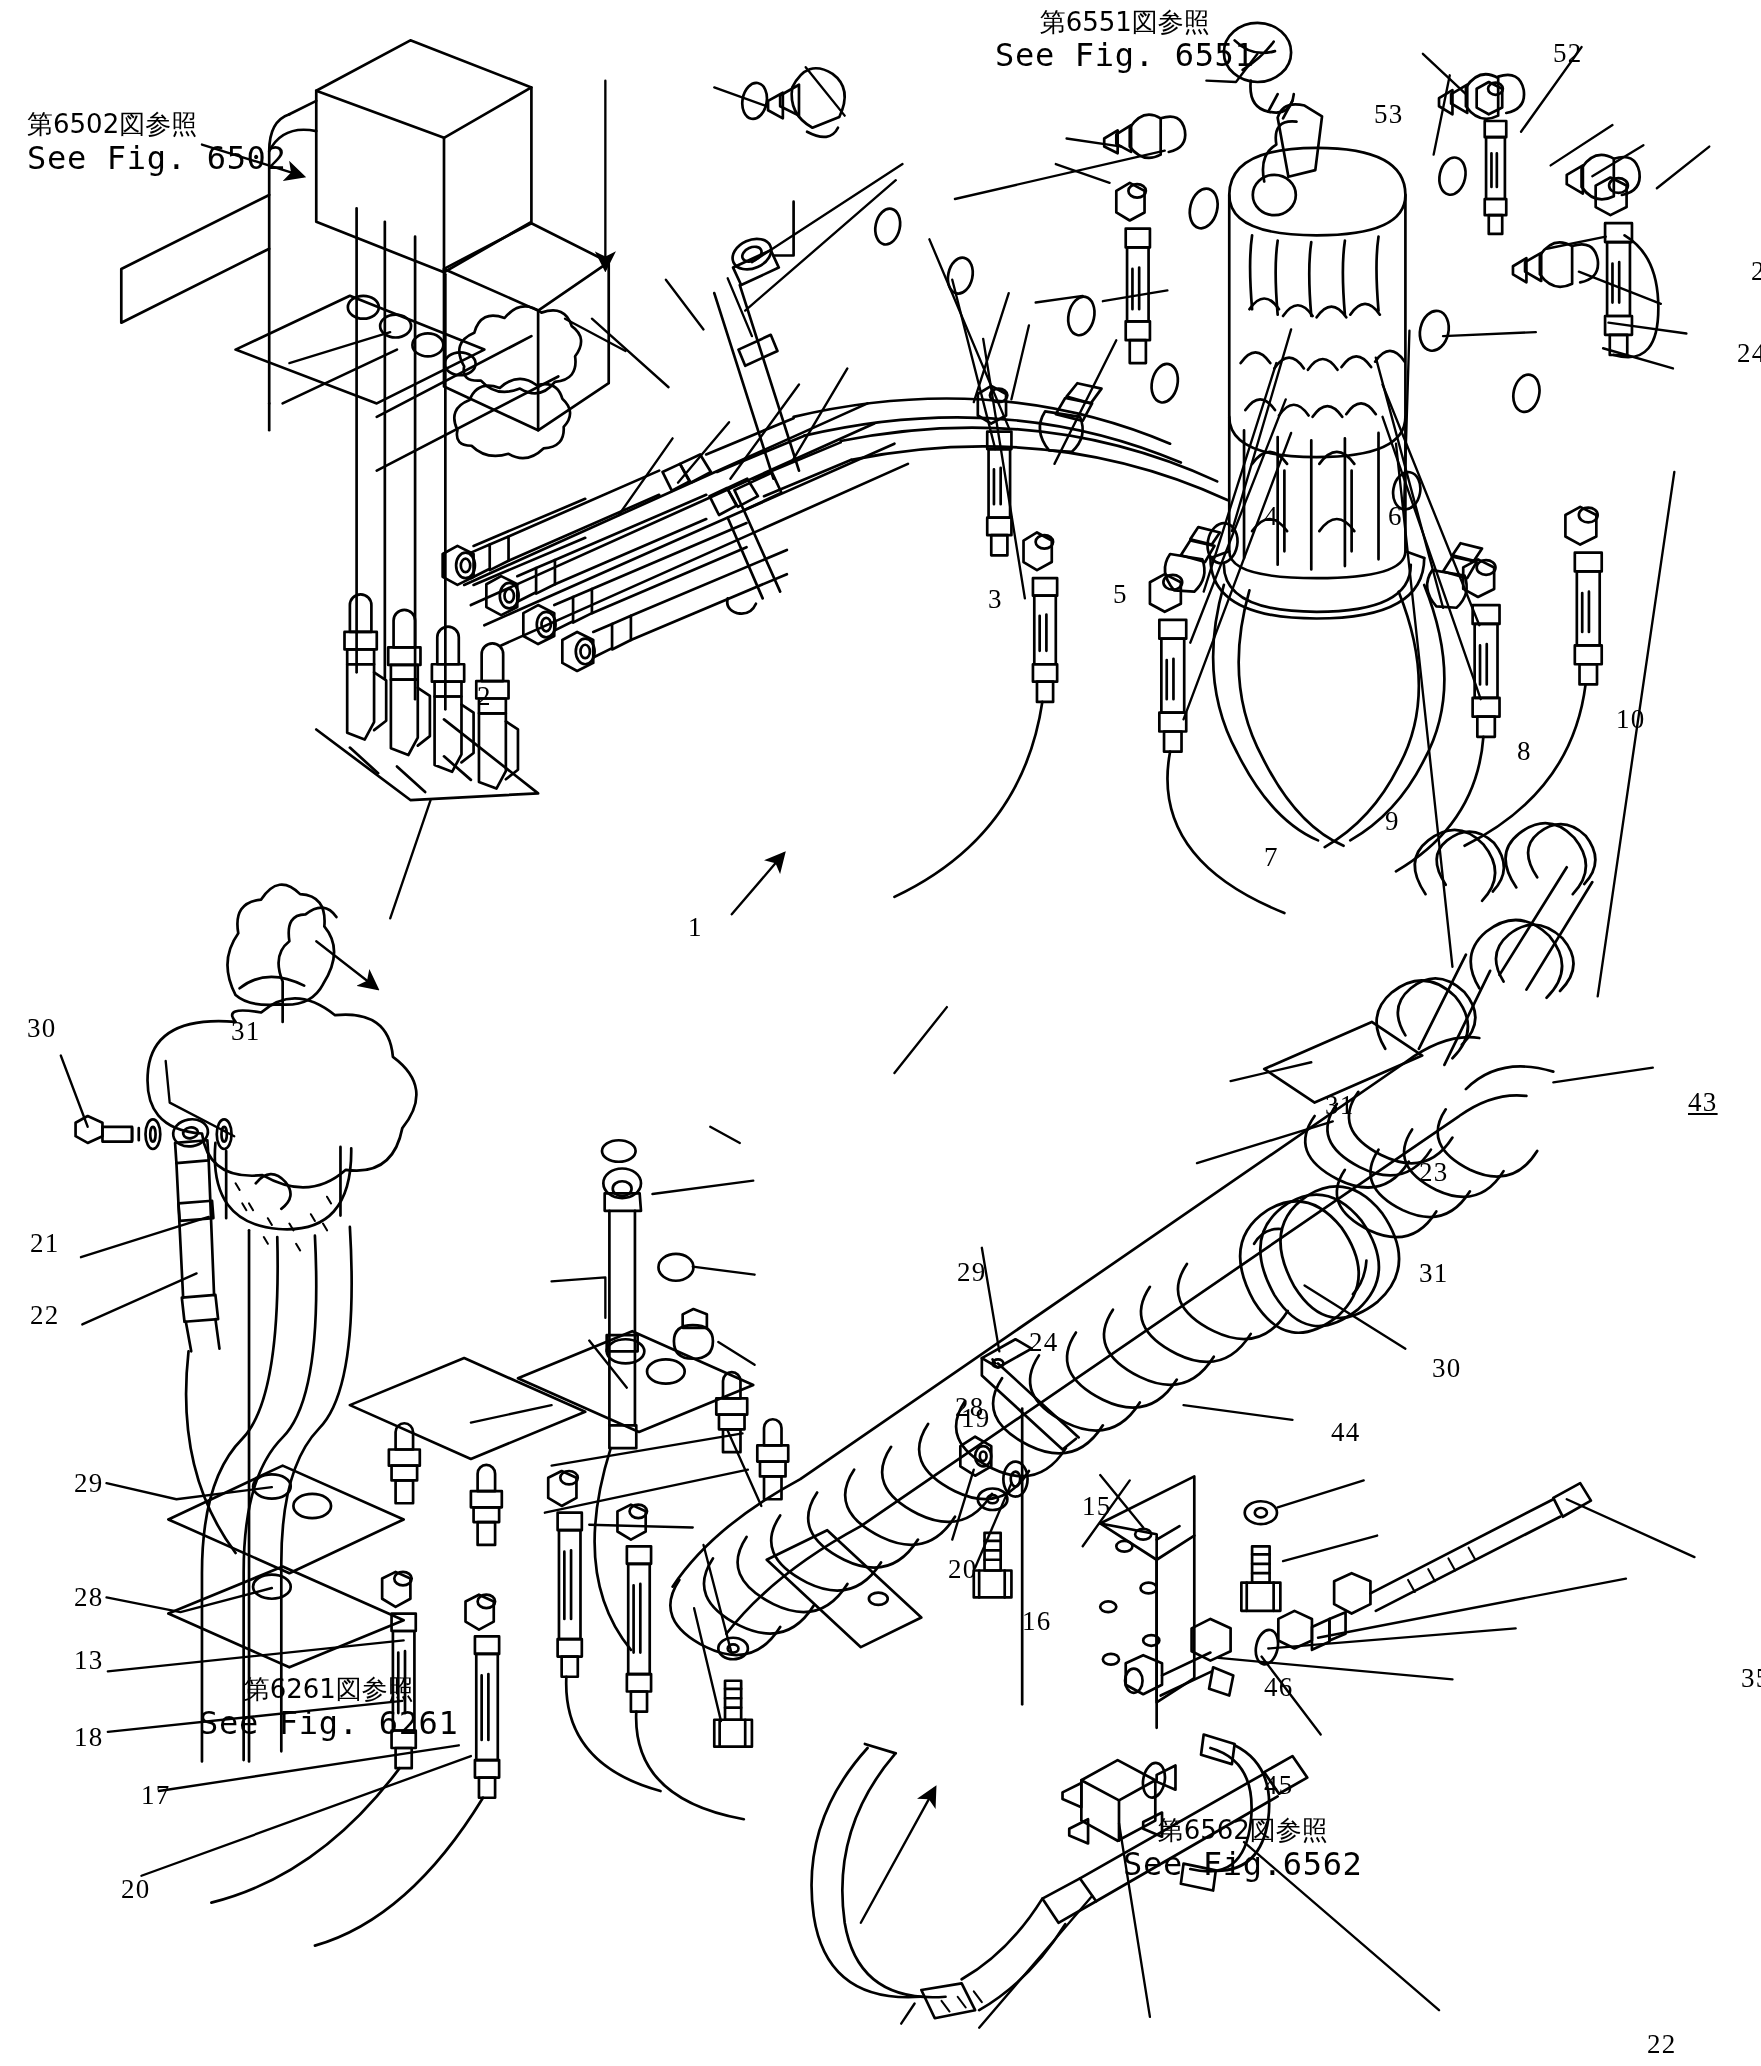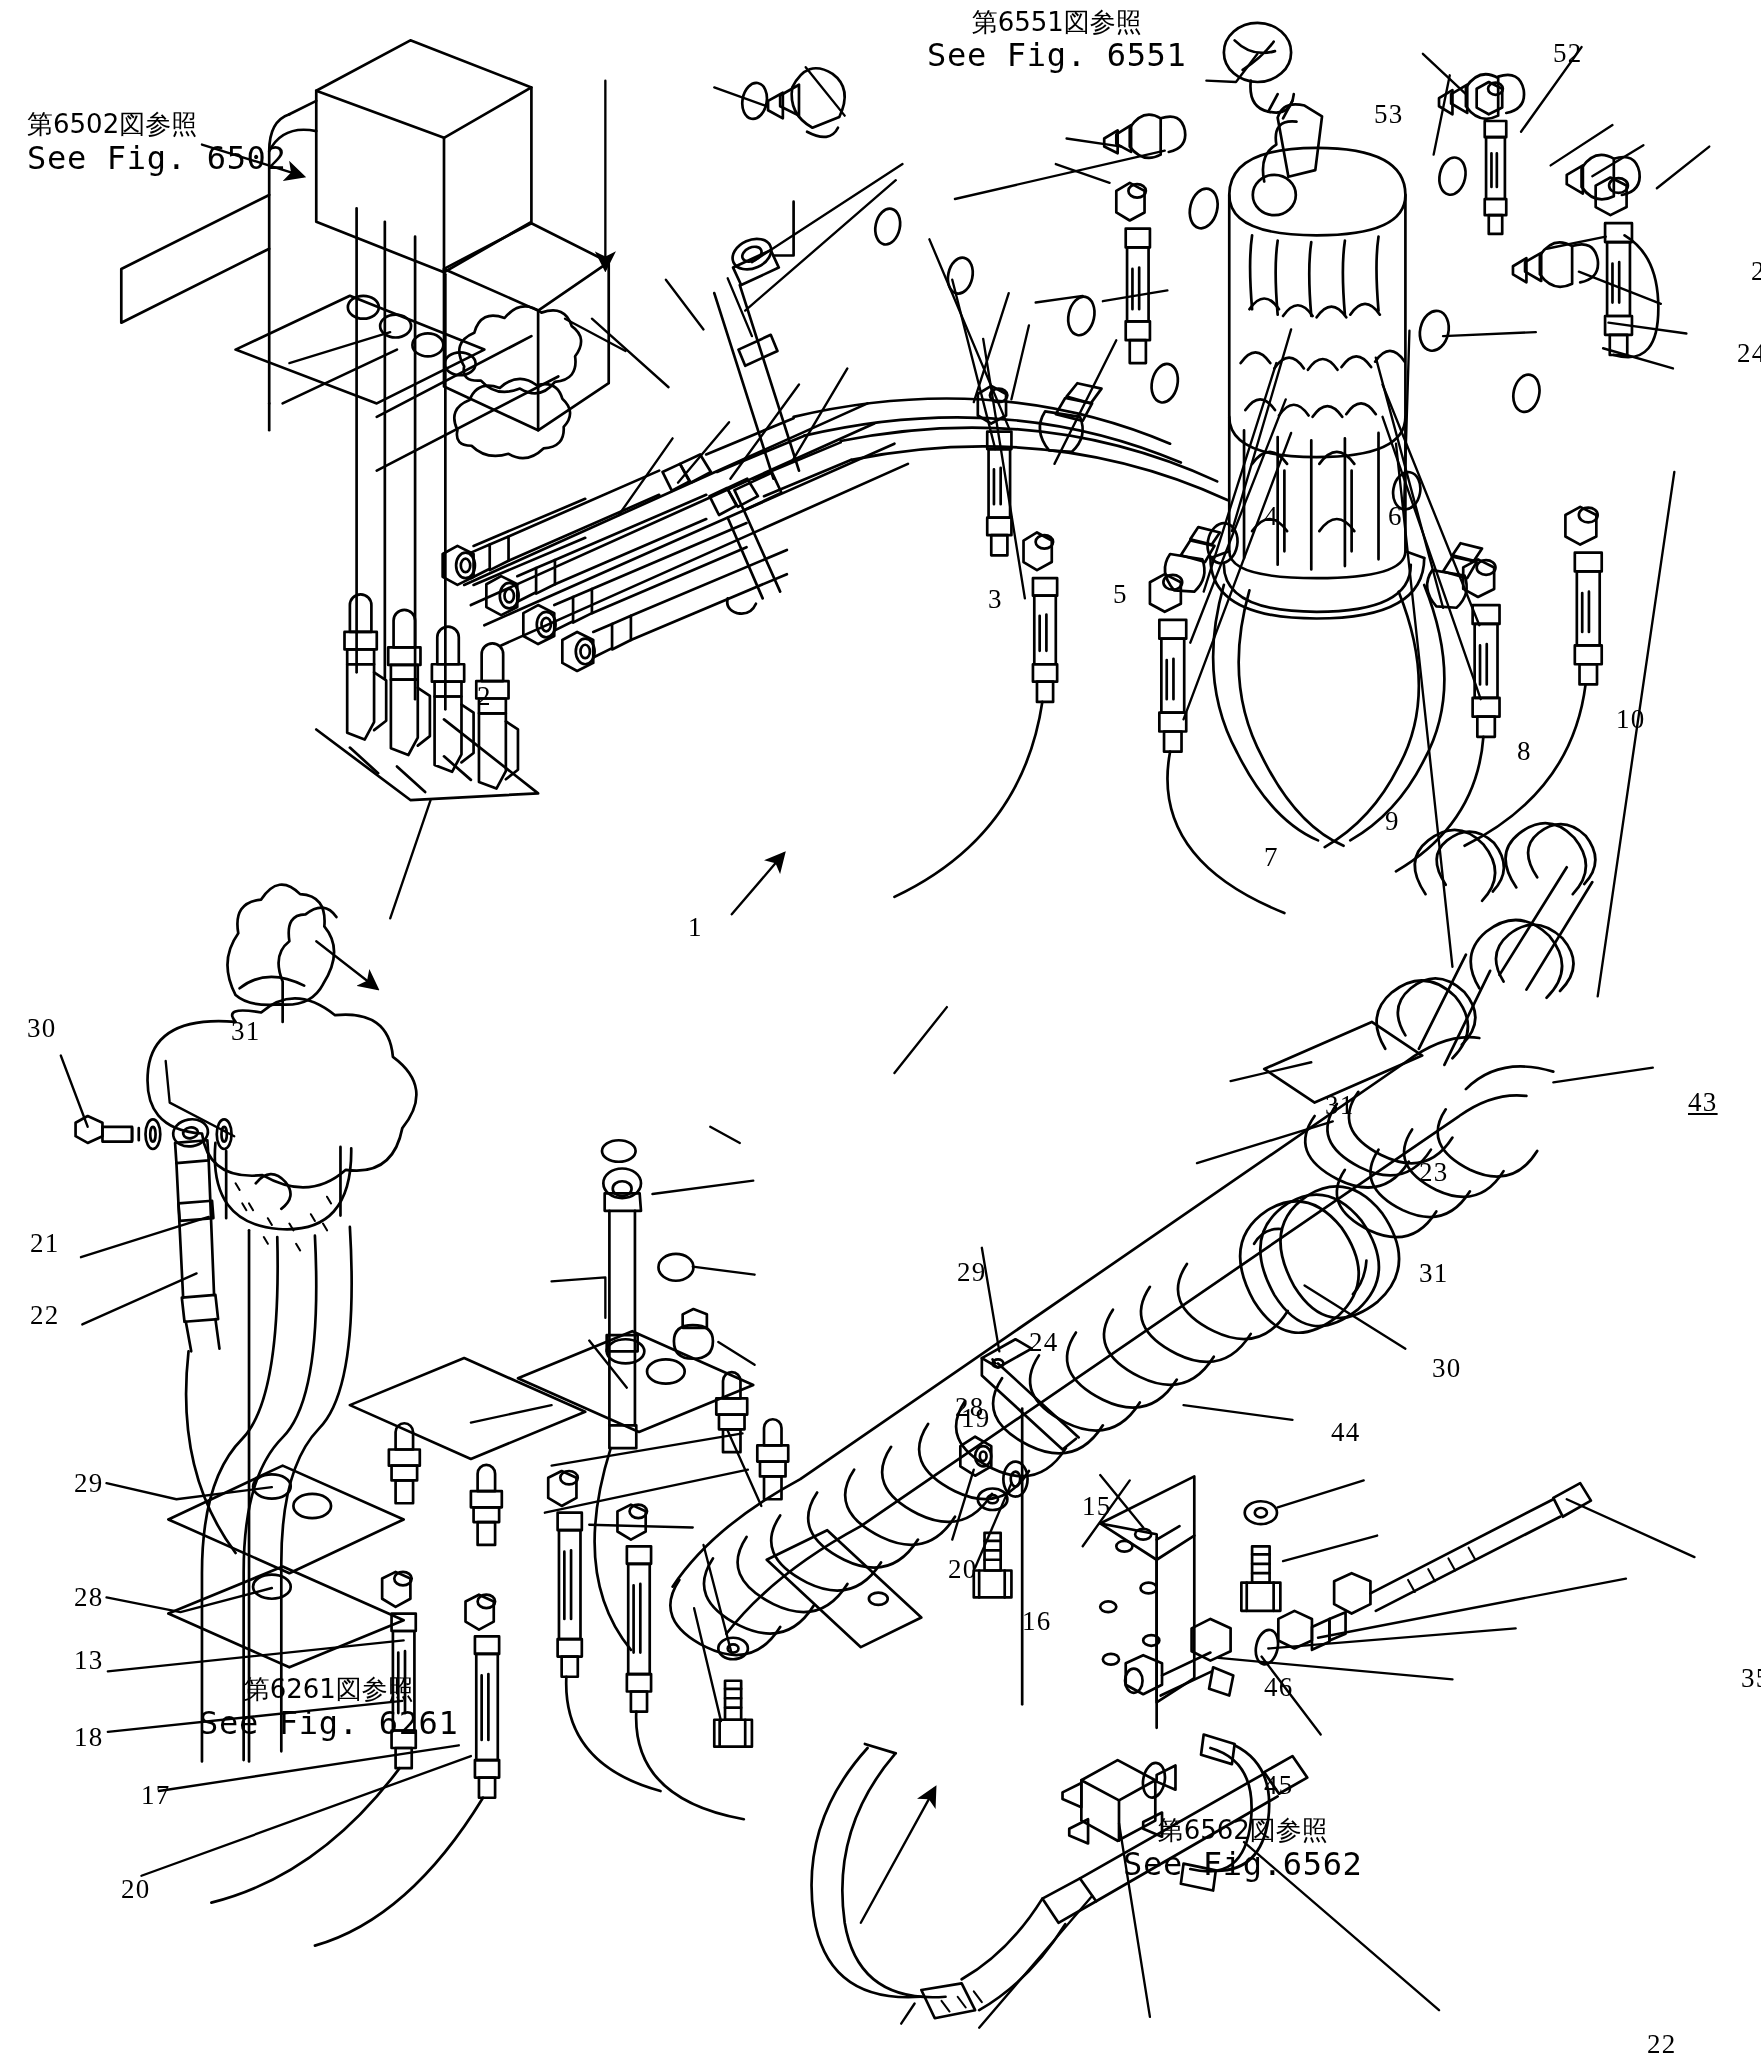--- a/index.html
+++ b/index.html
@@ -734,21 +734,21 @@
         <path d="M1456 3016 L1624 2820"></path>
       </g>
     </g>
   </svg>
 
   <div id="refs">
       <div class="ref" style="left: 27px; top: 109px;">
         <span class="jp">第6502図参照</span>
         <span class="en">See Fig. 6502</span>
       </div>
-      <div class="ref center" style="left: 927px; top: 6.7px;">
+      <div class="ref center" style="left: 995px; top: 6.7px;">
         <span class="jp">第6551図参照</span>
         <span class="en">See Fig. 6551</span>
       </div>
       <div class="ref center" style="left: 199px; top: 1674px;">
         <span class="jp">第6261図参照</span>
         <span class="en">See Fig. 6261</span>
       </div>
       <div class="ref center" style="left: 1123px; top: 1815px;">
         <span class="jp">第6562図参照</span>
         <span class="en">See Fig.6562</span>

